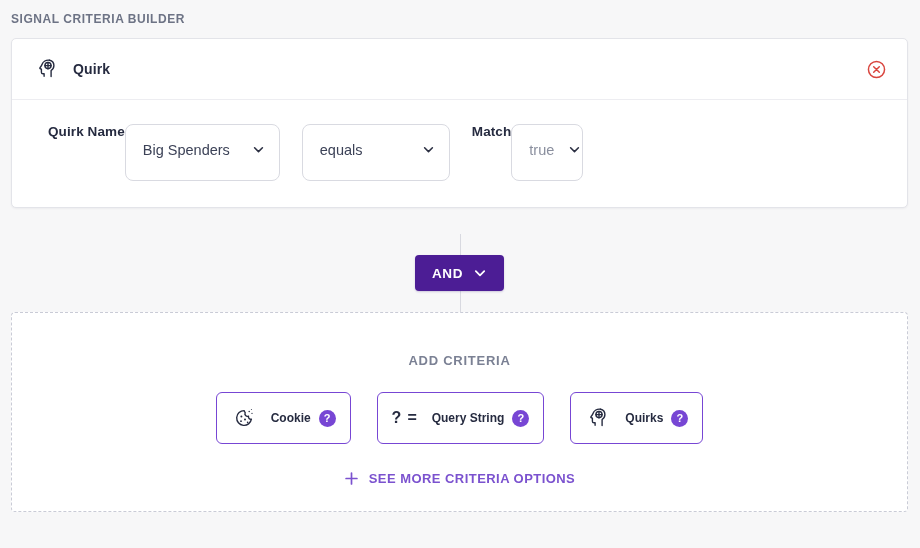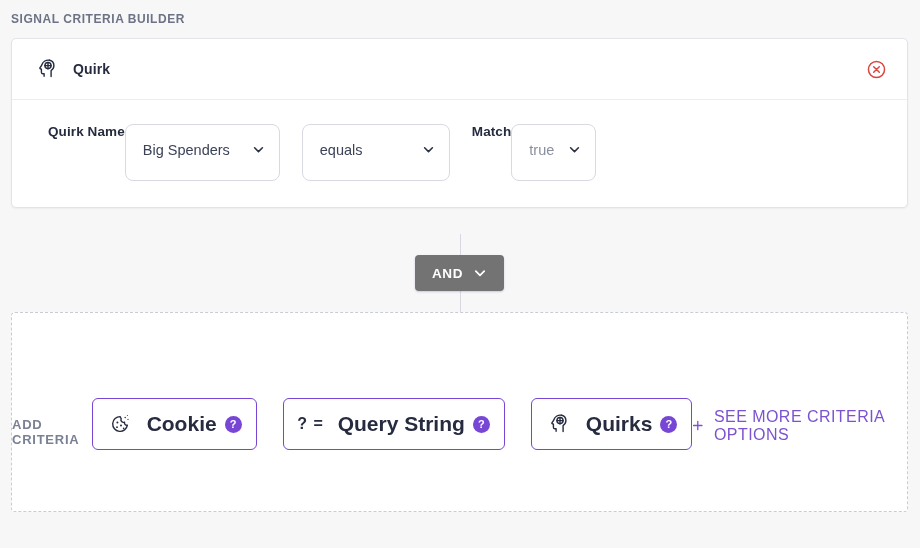--- a/index.html
+++ b/index.html
@@ -112,41 +112,41 @@
   .select-box.muted .value { color: #8a8f9e; }
   .select-box .spacer { flex: 1 1 auto; min-width: 14px; }
   .chev {
     flex: none;
     width: 13px;
     height: 13px;
     display: block;
   }
   .field-quirkname .select-box { width: 155px; }
   .field-comparison .select-box { width: 148px; }
-  .field-match .select-box { width: 85px; }
+  .field-match .select-box { width: 72px; }
   .field-match { margin-right: 0; }
   .field-match .field-label { margin-bottom: 1px; }
 
   
   .connector {
     position: absolute;
     left: 460px;
     top: 234px;
     width: 1px;
     height: 79px;
     background: #d8d9e0;
   }
   .and-button {
     position: absolute;
     left: 415px;
     top: 255px;
     width: 89px;
     height: 36px;
     box-sizing: border-box;
-    background: #737373;
+    background: #4c1d95;
     border: none;
     border-radius: 4px;
     color: #ffffff;
     font-family: "Liberation Sans", sans-serif;
     font-size: 13.5px;
     font-weight: 700;
     letter-spacing: 0.6px;
     display: flex;
     align-items: center;
     justify-content: center;
@@ -161,21 +161,21 @@
     position: absolute;
     left: 11px;
     top: 312px;
     width: 897px;
     height: 200px;
     box-sizing: border-box;
     background: #ffffff;
     border: 1px dashed #c9cbd6;
     border-radius: 4px;
     display: flex;
-    flex-direction: row;
+    flex-direction: column;
     align-items: center;
   }
   .add-title {
     margin-top: 40px;
     font-size: 13px;
     font-weight: 700;
     letter-spacing: 0.75px;
     color: #7b8194;
     text-transform: uppercase;
   }
@@ -199,21 +199,21 @@
   .chip-icon {
     width: 26px;
     height: 26px;
     display: flex;
     align-items: center;
     justify-content: center;
     flex: none;
     margin-right: 14px;
   }
   .chip-label {
-    font-size: 21px;
+    font-size: 12px;
     font-weight: 700;
     color: #262b40;
     white-space: nowrap;
   }
   .help-badge {
     margin-left: 8px;
     width: 17px;
     height: 17px;
     border-radius: 50%;
     background: #7746d4;
@@ -236,22 +236,22 @@
 
   .see-more {
     margin-top: 27px;
     display: flex;
     align-items: center;
     gap: 10px;
     cursor: pointer;
   }
   .see-more .plus { width: 15px; height: 15px; display: block; }
   .see-more-label {
-    font-size: 16px;
-    font-weight: 400;
+    font-size: 13px;
+    font-weight: 700;
     letter-spacing: 0.45px;
     color: #7b52cf;
     text-transform: uppercase;
   }
 </style>
 </head>
 <body>
 
 <div class="section-title">SIGNAL CRITERIA BUILDER</div>
 

